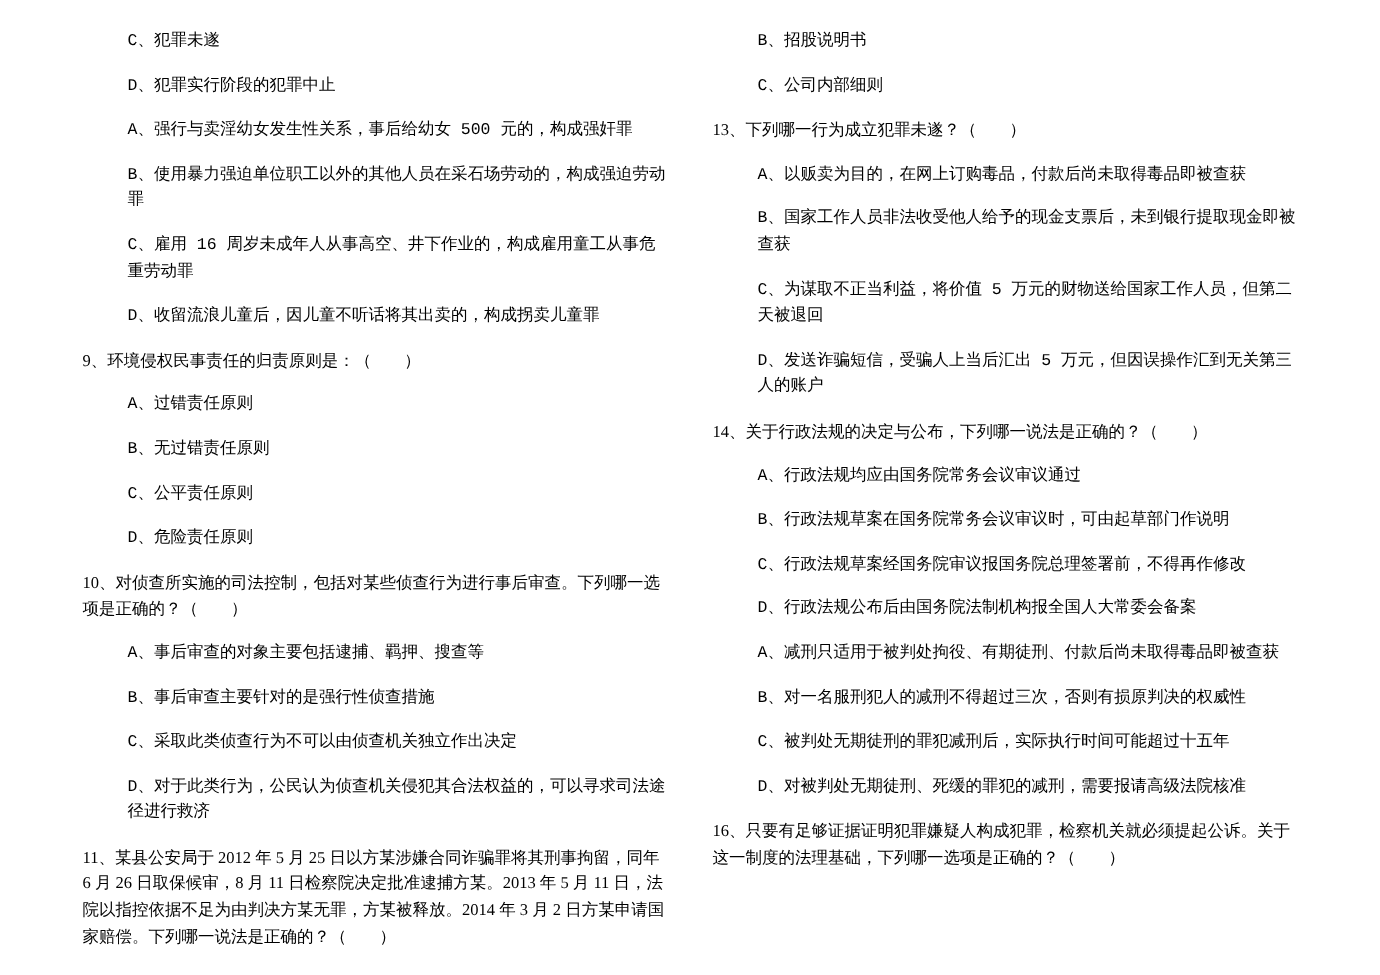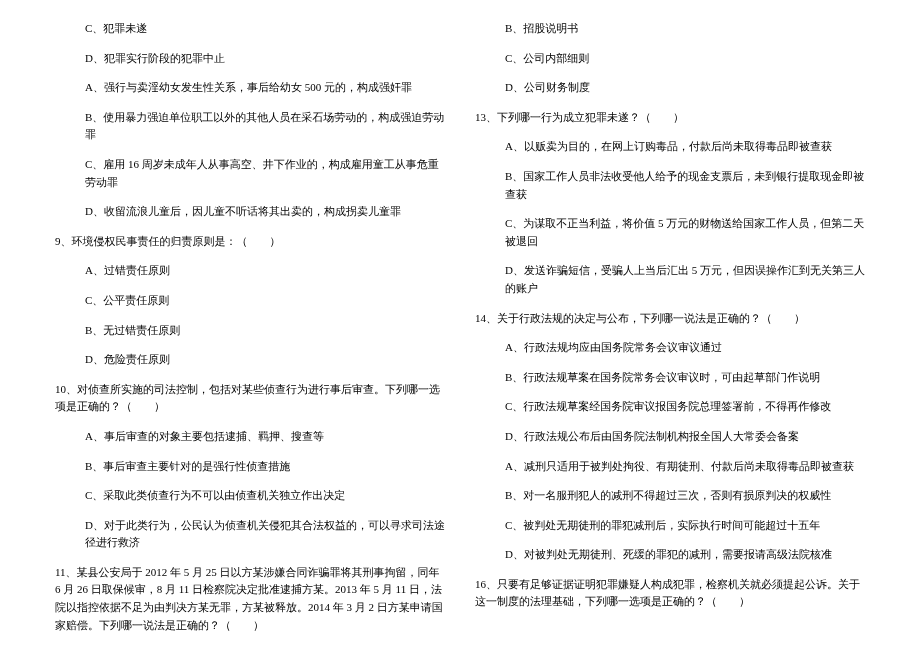--- a/index.html
+++ b/index.html
@@ -22,51 +22,51 @@
       flex: 1;
       padding: 0 15px;
     }
     .item {
       margin: 0 0 12px 0;
       line-height: 1.6;
     }
     .option {
       margin: 0 0 12px 30px;
       line-height: 1.6;
+      font-family: Liberation Mono, monospace;
     }
   </style>
 </head>
 <body>
 
 <div class="page">
   <div class="column">
     <div class="option">C、犯罪未遂</div>
     <div class="option">D、犯罪实行阶段的犯罪中止</div>
     <div class="option">A、强行与卖淫幼女发生性关系，事后给幼女 500 元的，构成强奸罪</div>
     <div class="option">B、使用暴力强迫单位职工以外的其他人员在采石场劳动的，构成强迫劳动罪</div>
     <div class="option">C、雇用 16 周岁未成年人从事高空、井下作业的，构成雇用童工从事危重劳动罪</div>
     <div class="option">D、收留流浪儿童后，因儿童不听话将其出卖的，构成拐卖儿童罪</div>
     <div class="item">9、环境侵权民事责任的归责原则是：（　　）</div>
     <div class="option">A、过错责任原则</div>
+    <div class="option">B、无过错责任原则</div>
     <div class="option">C、公平责任原则</div>
-    <div class="option">B、无过错责任原则</div>
     <div class="option">D、危险责任原则</div>
     <div class="item">10、对侦查所实施的司法控制，包括对某些侦查行为进行事后审查。下列哪一选项是正确的？（　　）</div>
     <div class="option">A、事后审查的对象主要包括逮捕、羁押、搜查等</div>
     <div class="option">B、事后审查主要针对的是强行性侦查措施</div>
     <div class="option">C、采取此类侦查行为不可以由侦查机关独立作出决定</div>
     <div class="option">D、对于此类行为，公民认为侦查机关侵犯其合法权益的，可以寻求司法途径进行救济</div>
     <div class="item">11、某县公安局于 2012 年 5 月 25 日以方某涉嫌合同诈骗罪将其刑事拘留，同年 6 月 26 日取保候审，8 月 11 日检察院决定批准逮捕方某。2013 年 5 月 11 日，法院以指控依据不足为由判决方某无罪，方某被释放。2014 年 3 月 2 日方某申请国家赔偿。下列哪一说法是正确的？（　　）</div>
 
   </div>
 
   <div class="column">
     <div class="option">B、招股说明书</div>
     <div class="option">C、公司内部细则</div>
-    <div class="option">D、公司财务制度</div>
     <div class="item">13、下列哪一行为成立犯罪未遂？（　　）</div>
     <div class="option">A、以贩卖为目的，在网上订购毒品，付款后尚未取得毒品即被查获</div>
     <div class="option">B、国家工作人员非法收受他人给予的现金支票后，未到银行提取现金即被查获</div>
     <div class="option">C、为谋取不正当利益，将价值 5 万元的财物送给国家工作人员，但第二天被退回</div>
     <div class="option">D、发送诈骗短信，受骗人上当后汇出 5 万元，但因误操作汇到无关第三人的账户</div>
     <div class="item">14、关于行政法规的决定与公布，下列哪一说法是正确的？（　　）</div>
     <div class="option">A、行政法规均应由国务院常务会议审议通过</div>
     <div class="option">B、行政法规草案在国务院常务会议审议时，可由起草部门作说明</div>
     <div class="option">C、行政法规草案经国务院审议报国务院总理签署前，不得再作修改</div>
     <div class="option">D、行政法规公布后由国务院法制机构报全国人大常委会备案</div>

